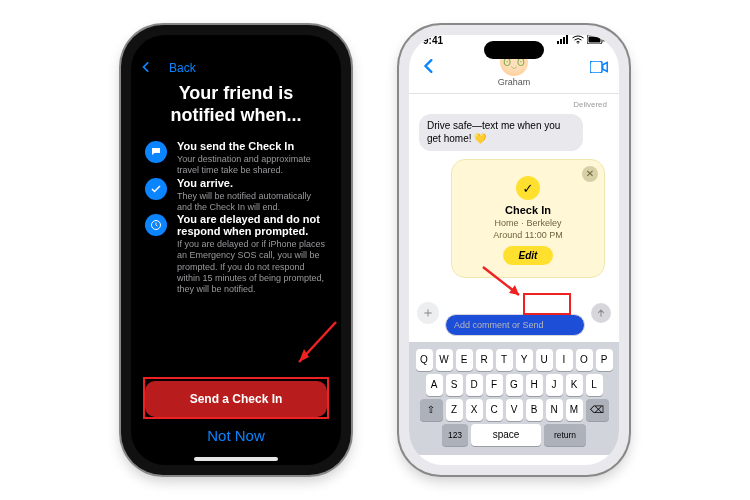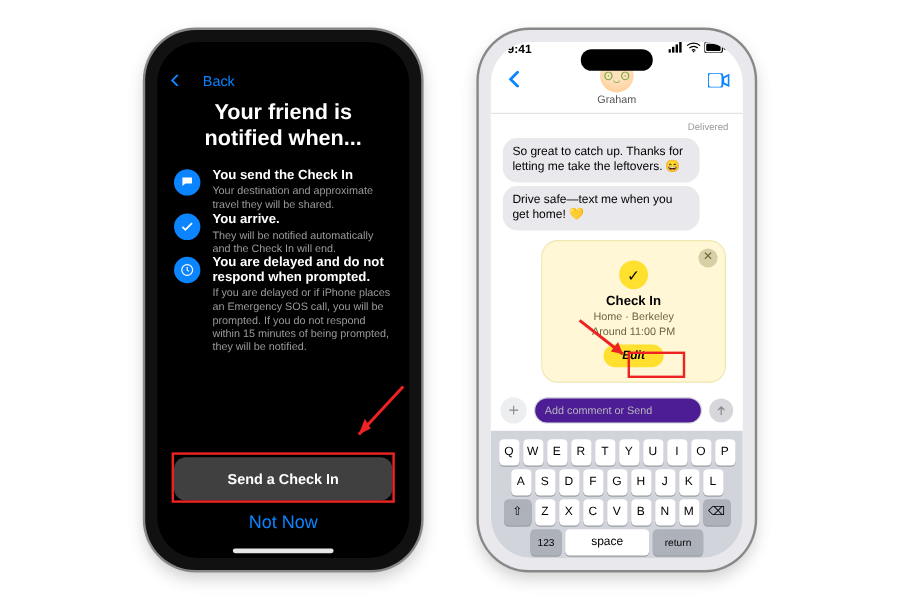--- a/index.html
+++ b/index.html
@@ -45,21 +45,21 @@
   .back-row{ display:flex; align-items:center; gap:18px; padding:26px 10px 4px; color:#0a84ff; font-size:12px;}
   .title{ text-align:center; font-weight:700; font-size:18px; line-height:1.2; padding:4px 20px 14px;}
   .bullets{ padding:0 14px; display:flex; flex-direction:column; }
   .bullet{ display:flex; gap:10px; align-items:flex-start;}
   .bicon{ flex:0 0 22px; height:22px; border-radius:50%; background:#0a84ff; color:#fff;
           display:flex;align-items:center;justify-content:center; font-size:12px; margin-top:1px;}
   .bicon.bubble svg, .bicon.check svg, .bicon.clock svg{ width:12px; height:12px; }
   .btext h4{ font-size:11px; font-weight:600; }
   .btext p { font-size:9px; color:#9a9a9e; line-height:1.25; margin-top:2px;}
   .bottom-actions{ position:absolute; left:0; right:0; bottom:20px; padding:0 14px; text-align:center;}
-  .primary-btn{ width:100%; background:#404040; color:#fff; border:none;
+  .primary-btn{ width:100%; background:#b91c1c; color:#fff; border:none;
                 border-radius:10px; padding:11px 0; font-size:12px; font-weight:600;}
   .link-btn{ background:none; border:none; color:#0a84ff; font-size:15px; padding-top:10px;}
 
   
   .hl{ position:absolute; border:2px solid #e22; pointer-events:none; }
   .arrow{ position:absolute; pointer-events:none; }
   .arrow svg line,.arrow svg path{ stroke:#e22; stroke-width:2.5; fill:none;}
   .arrow svg polygon{ fill:#e22; }
 
   
@@ -89,22 +89,22 @@
   .ci-badge{ width:24px;height:24px;border-radius:50%; background:#ffe02e; margin:0 auto 4px;
              display:flex;align-items:center;justify-content:center; color:#000; font-size:13px;}
   .ci-title{ font-weight:700; font-size:11px;}
   .ci-sub{ font-size:9px; color:#6b6540; margin:2px 0;}
   .ci-edit{ display:inline-block; background:#ffe02e; color:#000; font-size:10px;
             font-weight:600; border:none; border-radius:999px; padding:4px 16px; margin-top:4px;font-style:italic;}
 
   .compose{ display:flex; align-items:center; gap:6px; padding:6px 8px;}
   .plus{ width:22px;height:22px;border-radius:50%; background:#eceef0; color:#8a8a8e;
          display:flex;align-items:center;justify-content:center; font-size:14px;}
-  .compose-field{ flex:1; background:#4c1d95; border:1px solid #d7d7db; border-radius:14px;
-                  font-size:9px; color:#b6b6ba; padding:5px 8px;}
+  .compose-field{ flex:1; background:#1d4ed8; border:1px solid #d7d7db; border-radius:14px;
+                  font-size:9px; color:#b6b6ba; padding:5px 8px;margin-top:24px;}
   .send{ width:20px;height:20px;border-radius:50%; background:#d7d7db; display:flex;
          align-items:center;justify-content:center;}
   .send svg{ width:10px;height:10px;}
 
   
   .kbd{ background:#d1d4da; padding:4px 3px 6px; }
   .krow{ display:flex; justify-content:center; gap:3px; margin:3px 0;}
   .key{ background:#fff; border-radius:4px; box-shadow:0 1px 0 #9a9da3;
         font-size:10px; font-weight:500; text-align:center;
         width:17px; height:22px; line-height:22px;}
@@ -138,21 +138,21 @@
 
     <div class="bullets">
       <div class="bullet">
         <div class="bicon bubble">
           <svg viewBox="0 0 24 24">
               <path fill="#fff" d="M4 4h16v10H9l-5 4V4z"></path>
             </svg>
         </div>
         <div class="btext">
           <h4>You send the Check In</h4>
-          <p>Your destination and approximate travel they will be shared.</p>
+          <p>Your destination and approximate travel time take be shared.</p>
         </div>
       </div>
       <div class="bullet">
         <div class="bicon check">
           <svg viewBox="0 0 24 24">
               <path fill="none" stroke="#fff" stroke-width="3" d="M4 12l5 5L20 6"></path>
             </svg>
         </div>
         <div class="btext">
           <h4>You arrive.</h4>
@@ -235,23 +235,20 @@
       <span class="hdr-btn">
         <svg viewBox="0 0 24 16" width="18" height="12">
             <rect x="0" y="0" width="16" height="16" rx="3" fill="none" stroke="#0a84ff" stroke-width="2"></rect>
             <path d="M17 5l6-3v12l-6-3z" fill="none" stroke="#0a84ff" stroke-width="2"></path>
           </svg>
       </span>
     </div>
 
     <div class="thread">
       <div class="delivered">Delivered</div>
-      <div class="msg">
-        <span>So great to catch up. Thanks for letting me take the leftovers. 😄</span>
-      </div>
       <div class="msg">
         <span>Drive safe—text me when you get home! 💛</span>
       </div>
 
       <div class="checkin-card">
         <div class="close-chip">✕</div>
         <div class="ci-badge">✓</div>
         <div class="ci-title">Check In</div>
         <div class="ci-sub">Home · Berkeley</div>
         <div class="ci-sub">Around 11:00 PM</div>

